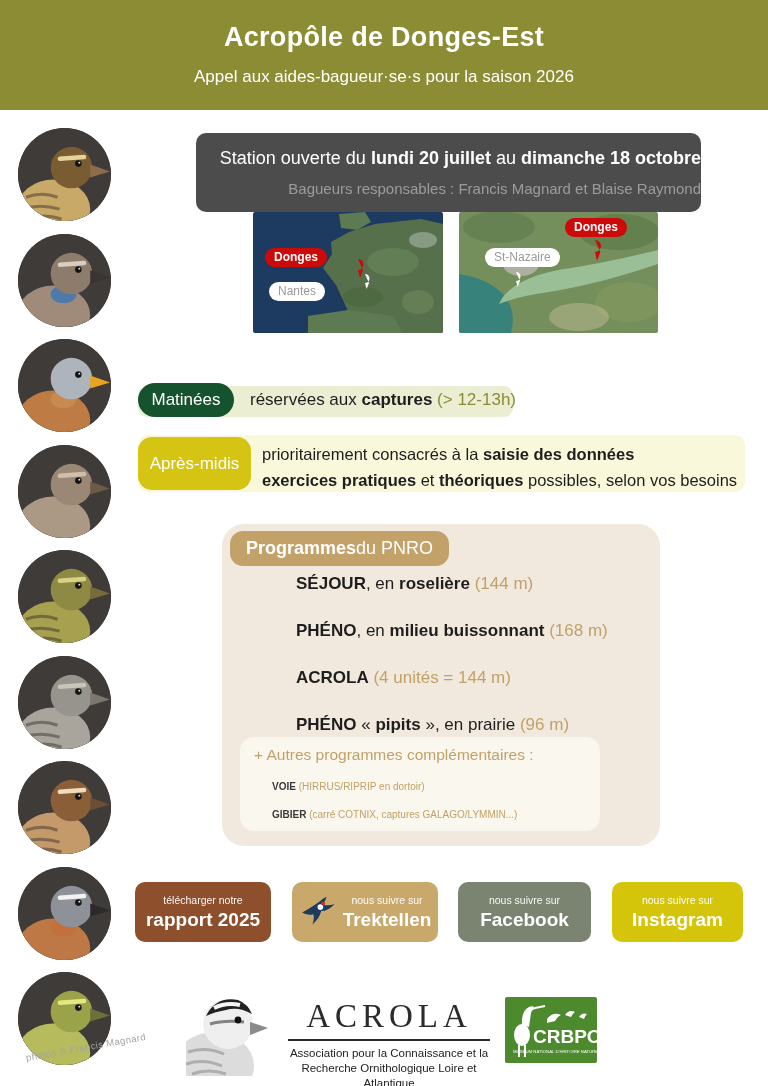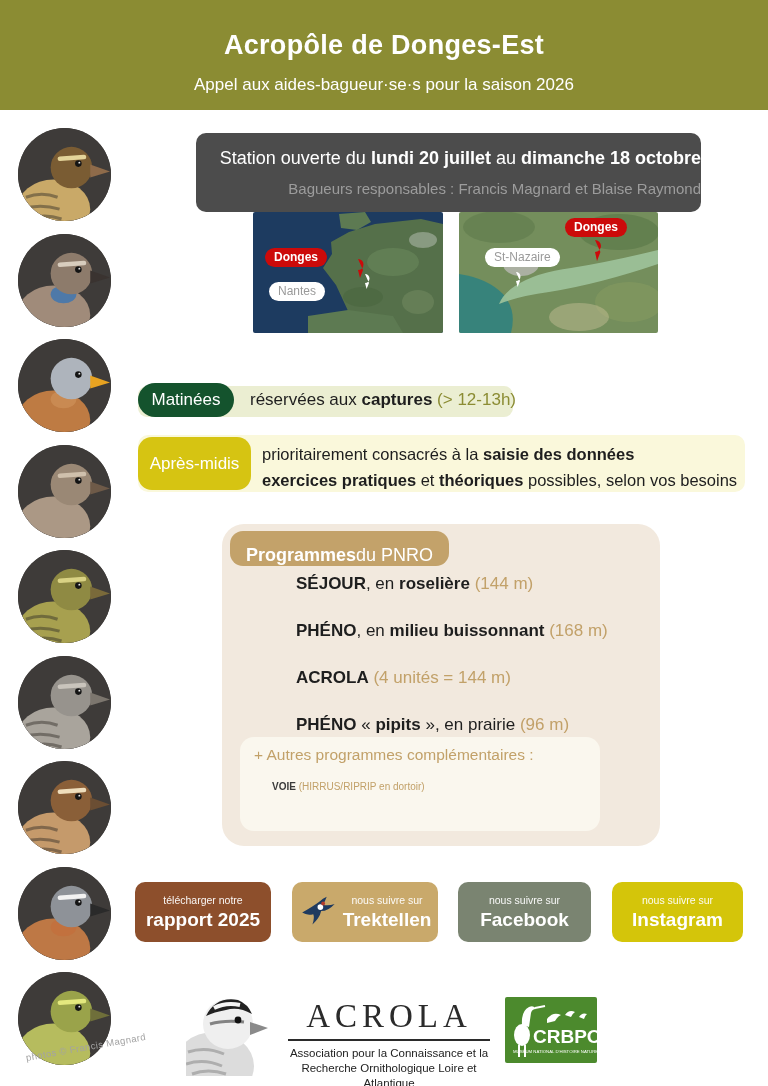--- a/index.html
+++ b/index.html
@@ -1,20 +1,20 @@
 <!DOCTYPE html>
 <html><head>
 <meta charset="utf-8">
 <style>
   html,body{margin:0;padding:0;background:#ffffff;}
   .page{position:relative;width:768px;height:1086px;background:#ffffff;overflow:hidden;
         font-family:"Liberation Sans",sans-serif;color:#1e1e1e;}
   
   .hdr{position:absolute;left:0;top:0;width:768px;height:110px;text-align:center;color:#fff;}
-  .hdr h1{margin:8px;padding-top:22px;font-size:27px;font-weight:700;letter-spacing:.3px;}
+  .hdr h1{margin:0;padding-top:22px;font-size:27px;font-weight:700;letter-spacing:.3px;}
   .hdr .sub{margin-top:14px;font-size:17px;font-weight:400;}
   
   .bird-circle{position:absolute;left:18px;width:93px;height:93px;border-radius:50%;overflow:hidden;background:#3e3b39;}
   .bird-circle svg{display:block;width:100%;height:100%;}
   .credit{position:absolute;left:26px;top:1052px;width:180px;font-size:9.5px;color:#a3a3a3;
           transform:rotate(-10deg);transform-origin:left center;letter-spacing:.4px;}
   
   .station{position:absolute;left:196px;top:133px;width:505px;height:79px;border-radius:10px;
            text-align:right;color:#fff;}
   .station .l1{margin:0;padding-top:15px;font-size:18px;}
@@ -220,34 +220,35 @@
   <div class="mat-text"><span class="seg-n">réservées aux </span><span class="seg-b">captures</span><span class="seg-o"> (&gt; 12-13h)</span></div>
 
   <div class="row-box" style="left: 138px; top: 435px; width: 607px; height: 57px; border-radius: 10px; background-color: rgb(250, 248, 219);"></div>
   <div class="row-pill" style="left: 138px; top: 437px; width: 113px; height: 53px; border-radius: 14px; background-color: rgb(214, 196, 18);">Après-midis</div>
   <div class="apr-text">
     <div><span class="seg-n">prioritairement consacrés à la </span><span class="seg-b">saisie des données</span></div>
     <div><span class="seg-b">exercices pratiques</span><span class="seg-n"> et </span><span class="seg-b">théoriques</span><span class="seg-n"> possibles, selon vos besoins</span></div>
   </div>
 
   <div class="prog" style="background-color: rgb(242, 233, 222);">
-    <div class="prog-pill" style="background-color: rgb(195, 162, 106); align-items: flex-end;">
+    <div class="prog-pill" style="background-color: rgb(195, 162, 106);">
         <span class="seg-b">Programmes</span>
         <span class="seg-n"> du PNRO</span>
       </div>
     <div class="prog-items" id="prog-items">
         <div class="prog-item"><span class="seg-b">SÉJOUR</span><span class="seg-n">, en </span><span class="seg-b">roselière</span><span class="seg-a"> (144 m)</span></div>
         <div class="prog-item"><span class="seg-b">PHÉNO</span><span class="seg-n">, en </span><span class="seg-b">milieu buissonnant</span><span class="seg-a"> (168 m)</span></div>
         <div class="prog-item"><span class="seg-b">ACROLA</span><span class="seg-a"> (4 unités = 144 m)</span></div>
         <div class="prog-item"><span class="seg-b">PHÉNO</span><span class="seg-n"> « </span><span class="seg-b">pipits</span><span class="seg-n"> », en prairie</span><span class="seg-a"> (96 m)</span></div>
       </div>
     <div class="extras" style="background-color: rgb(250, 247, 238);">
       <div class="ex-title">+ Autres programmes complémentaires :</div>
       <div class="ex-items" id="extra-items">
           <div class="ex-item"><span class="seg-b">VOIE</span><span class="seg-a"> (HIRRUS/RIPRIP en dortoir)</span></div>
+          <div class="ex-item"><span class="seg-b">GIBIER</span><span class="seg-a"> (carré COTNIX, captures GALAGO/LYMMIN...)</span></div>
         </div>
     </div>
   </div>
 
   <button class="btn" style="left: 135px; width: 136px; background-color: rgb(141, 79, 44);">
     <span class="txt">
       <span class="t1" style="display:block;">télécharger notre</span>
       <span class="t2" style="display:block;">rapport 2025</span>
     </span>
   </button>

